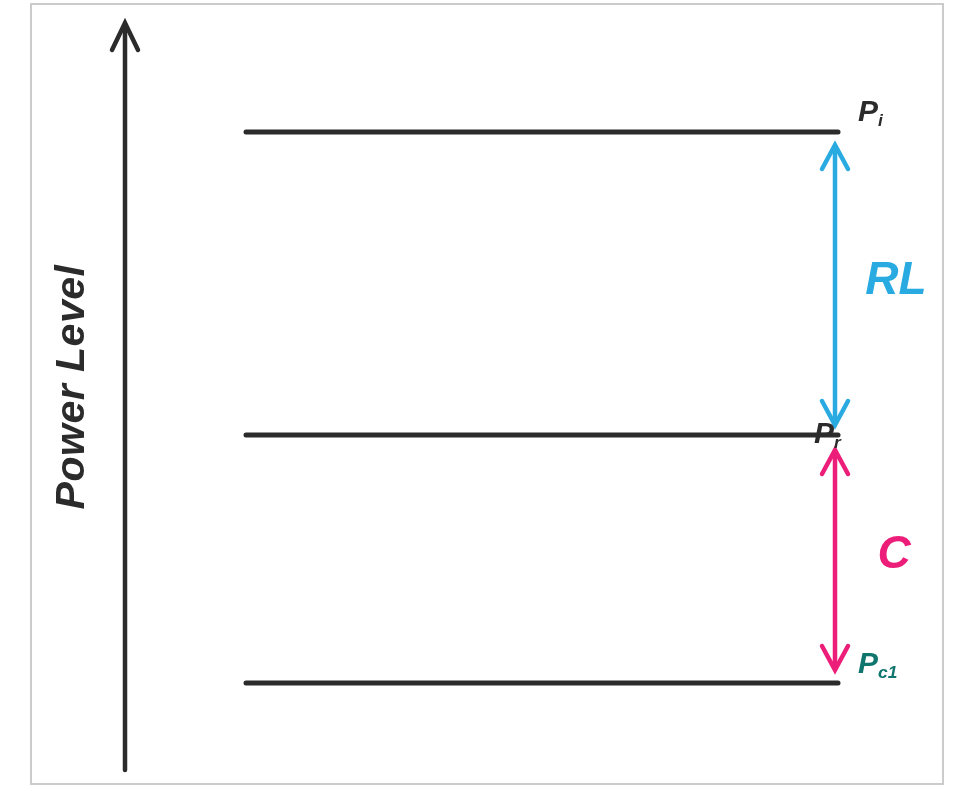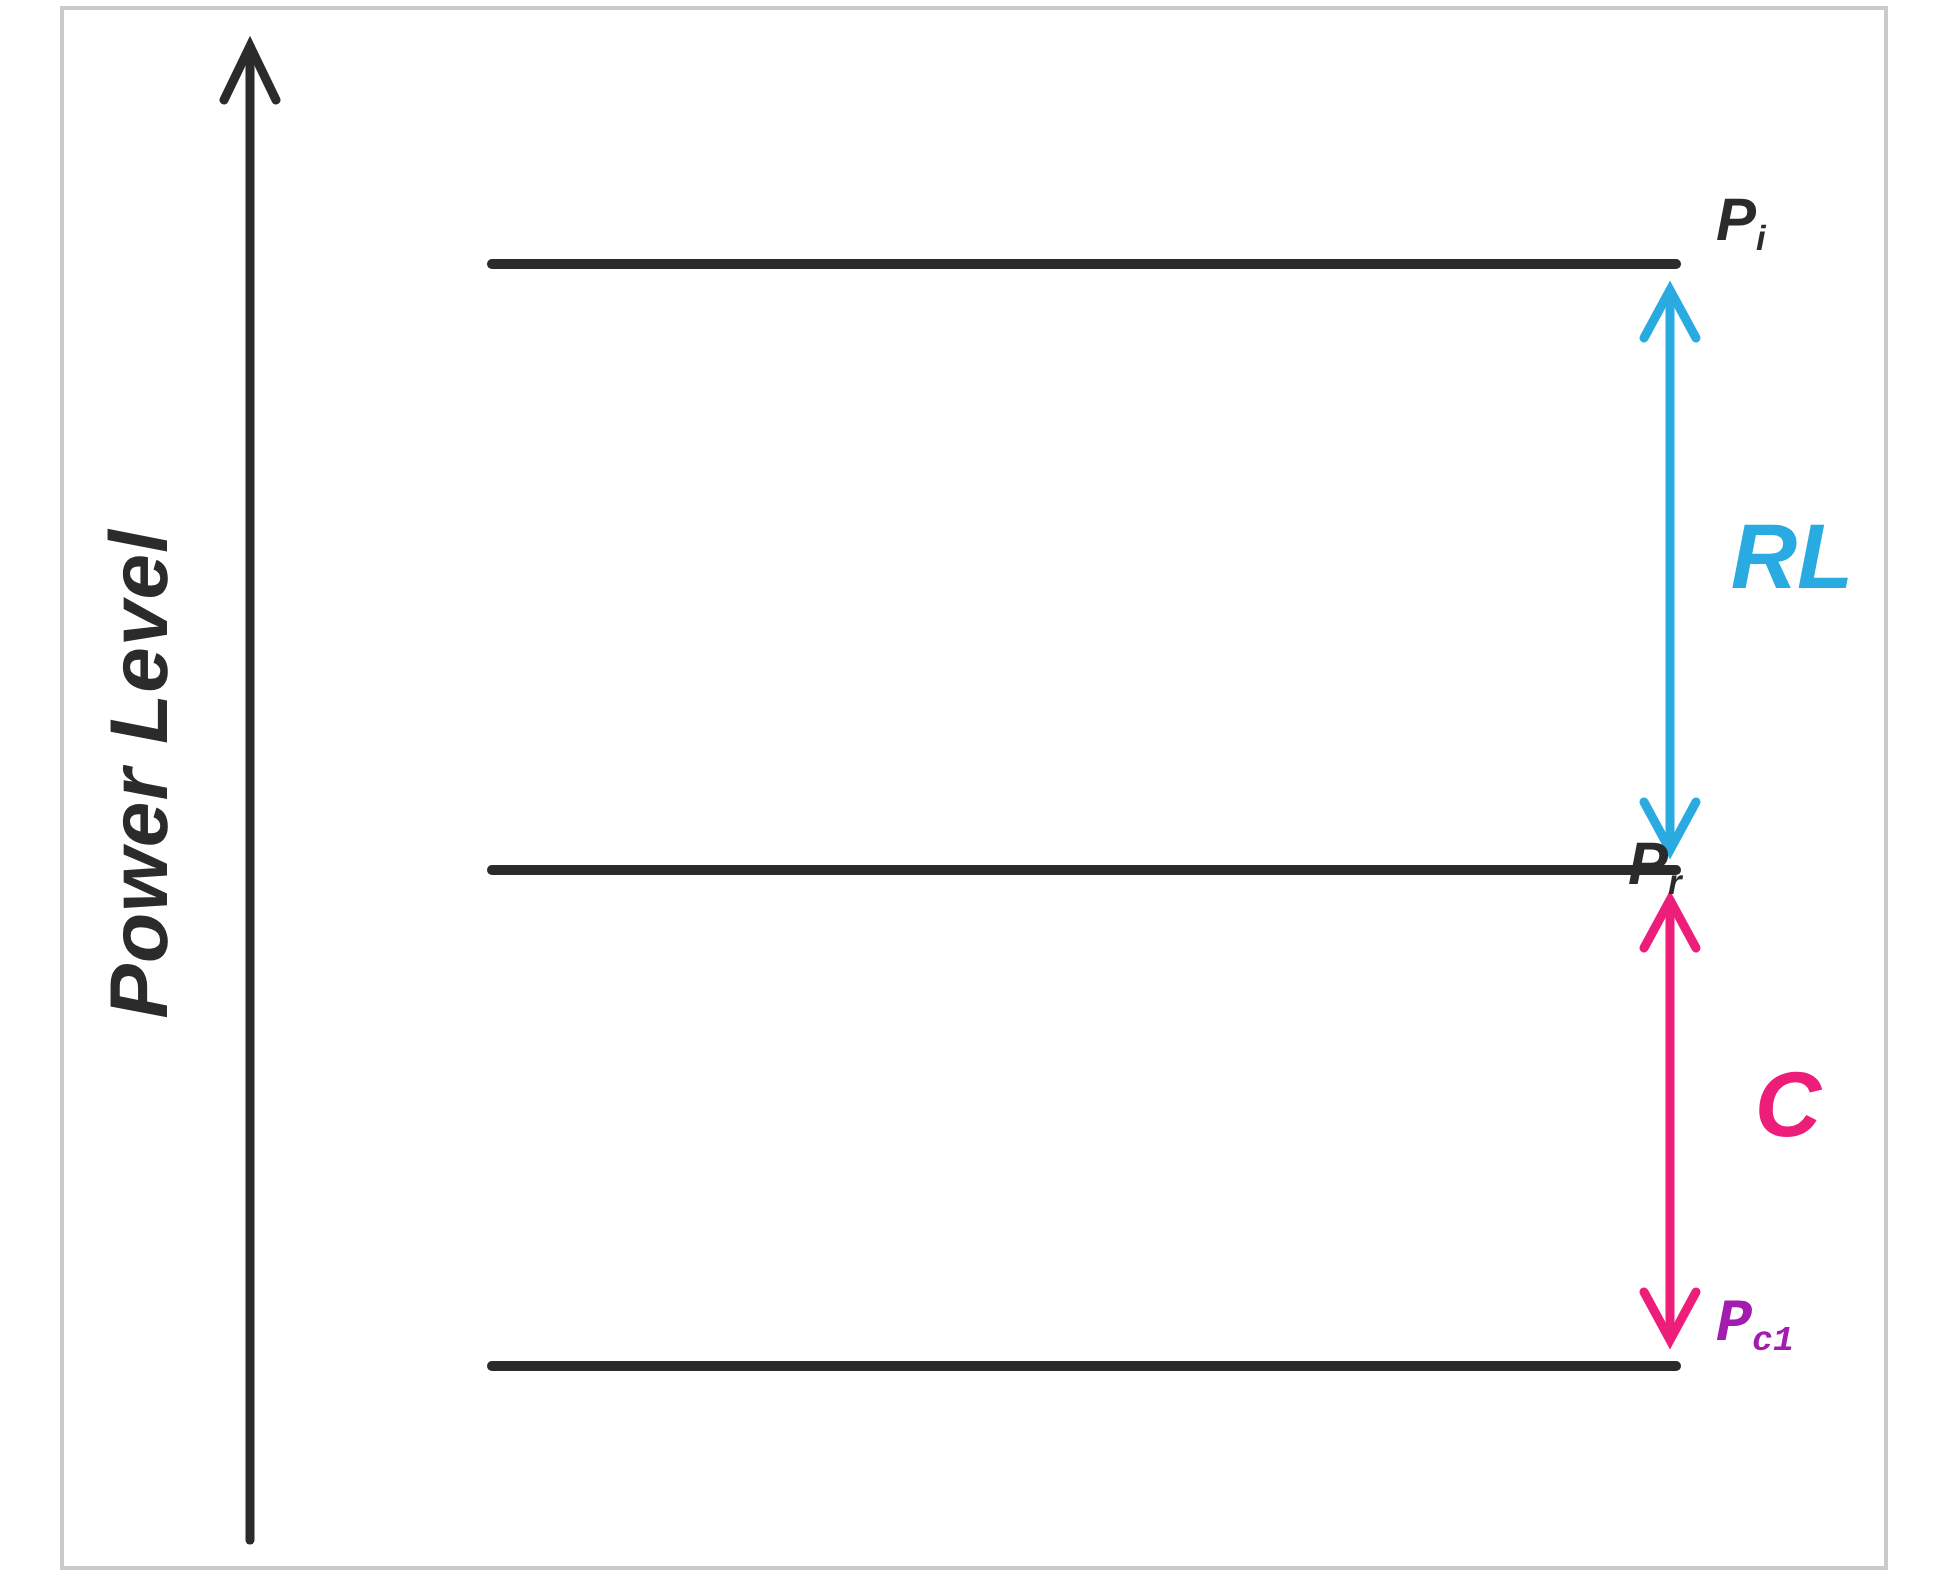--- a/index.html
+++ b/index.html
@@ -103,21 +103,21 @@
   <div class="axis-label" style="color: rgb(43, 43, 43);">Power Level</div>
 
   <div class="level-label lbl-pi" style="color: rgb(43, 43, 43);">
     <span>P</span><sub>i</sub>
   </div>
 
   <div class="level-label lbl-pr" style="color: rgb(43, 43, 43);">
     <span>P</span><sub>r</sub>
   </div>
 
-  <div class="level-label lbl-pc1" style="color: #a21caf; font-family: Liberation Mono, monospace;">
+  <div class="level-label lbl-pc1" style="color: #0f766e;">
     <span>P</span><sub>c1</sub>
   </div>
 
   <div class="interval-label lbl-rl" style="color: rgb(41, 171, 226);">RL</div>
 
   <div class="interval-label lbl-c" style="color: rgb(236, 30, 121);">C</div>
 
 </div>
 
 </body></html>

